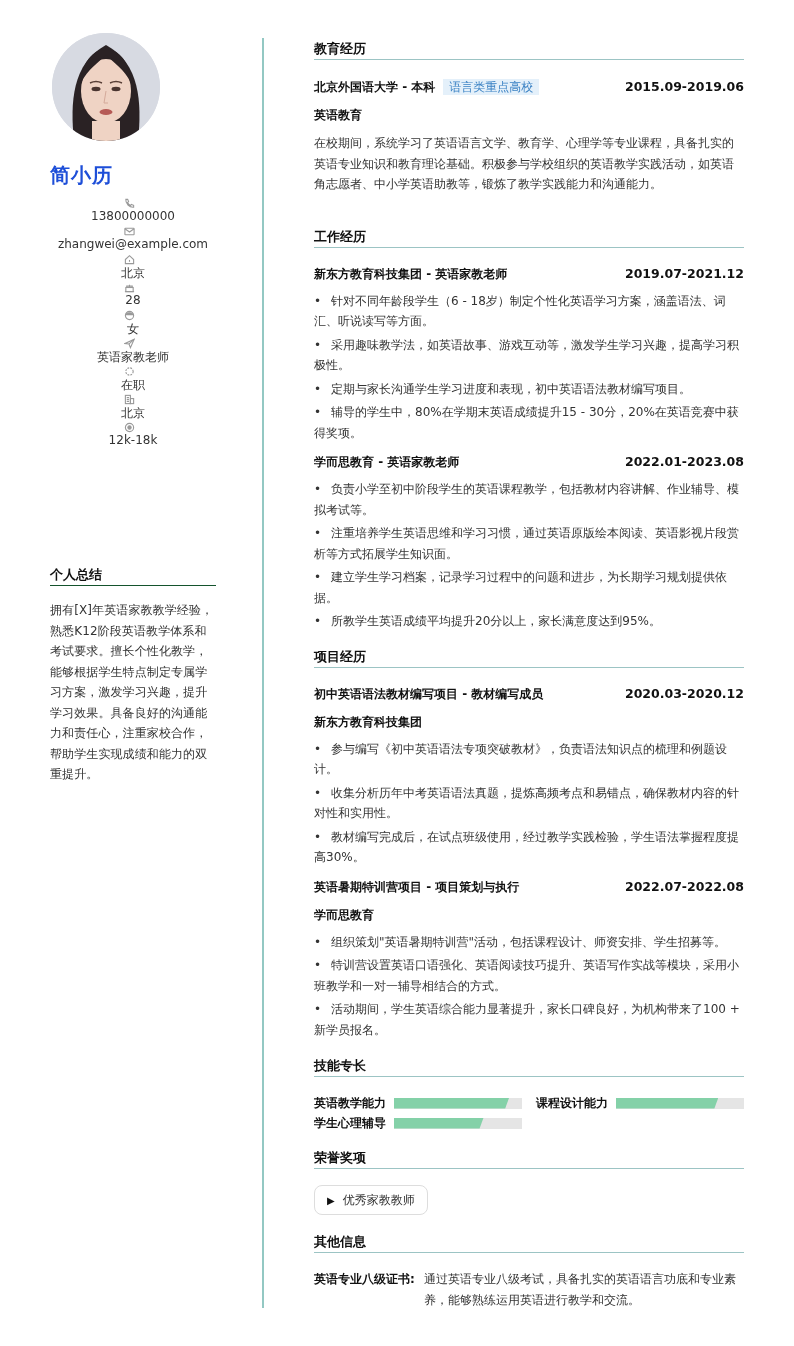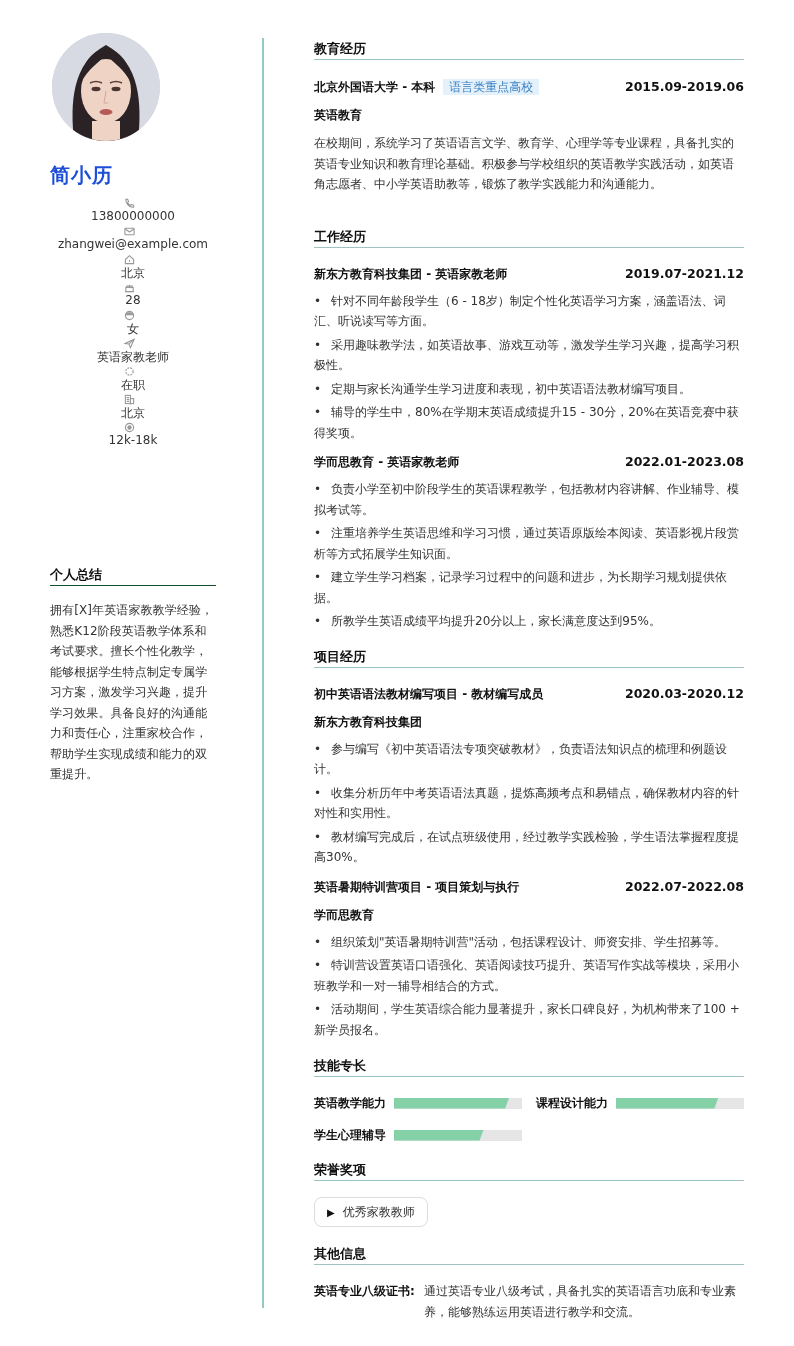--- a/index.html
+++ b/index.html
@@ -65,21 +65,21 @@
   }
   .subtitle { font-size: 12px; font-weight: bold; color: #111; line-height: 18px; }
   .para { font-size: 12px; line-height: 20.5px; color: #333; }
   ul.bullets { list-style: none; }
   ul.bullets li {
     font-size: 12px; line-height: 20.5px; color: #333; margin-bottom: 3px;
     text-indent: 0;
   }
   ul.bullets li .dot { display: inline-block; width: 17px; }
 
-  .skills { display: grid; grid-template-columns: 222px 208px; row-gap: 12px; }
+  .skills { display: grid; grid-template-columns: 222px 208px; }
   .skill { display: flex; align-items: center; height: 20px; }
   .skill-name { font-size: 12px; font-weight: bold; color: #111; width: 80px; }
   .skill-track {
     position: relative; width: 128px; height: 11px; background: #e5e5e5; overflow: hidden;
   }
   .skill-fill {
     position: absolute; left: 0; top: 0; height: 100%; background: #84d1a8;
     clip-path: polygon(0 0, 100% 0, calc(100% - 4px) 100%, 0 100%);
   }
 

